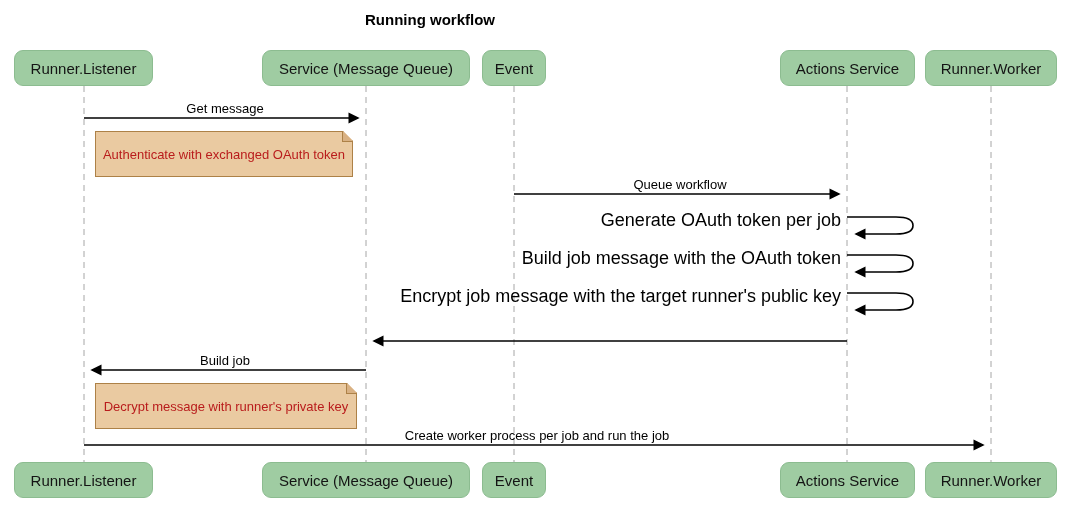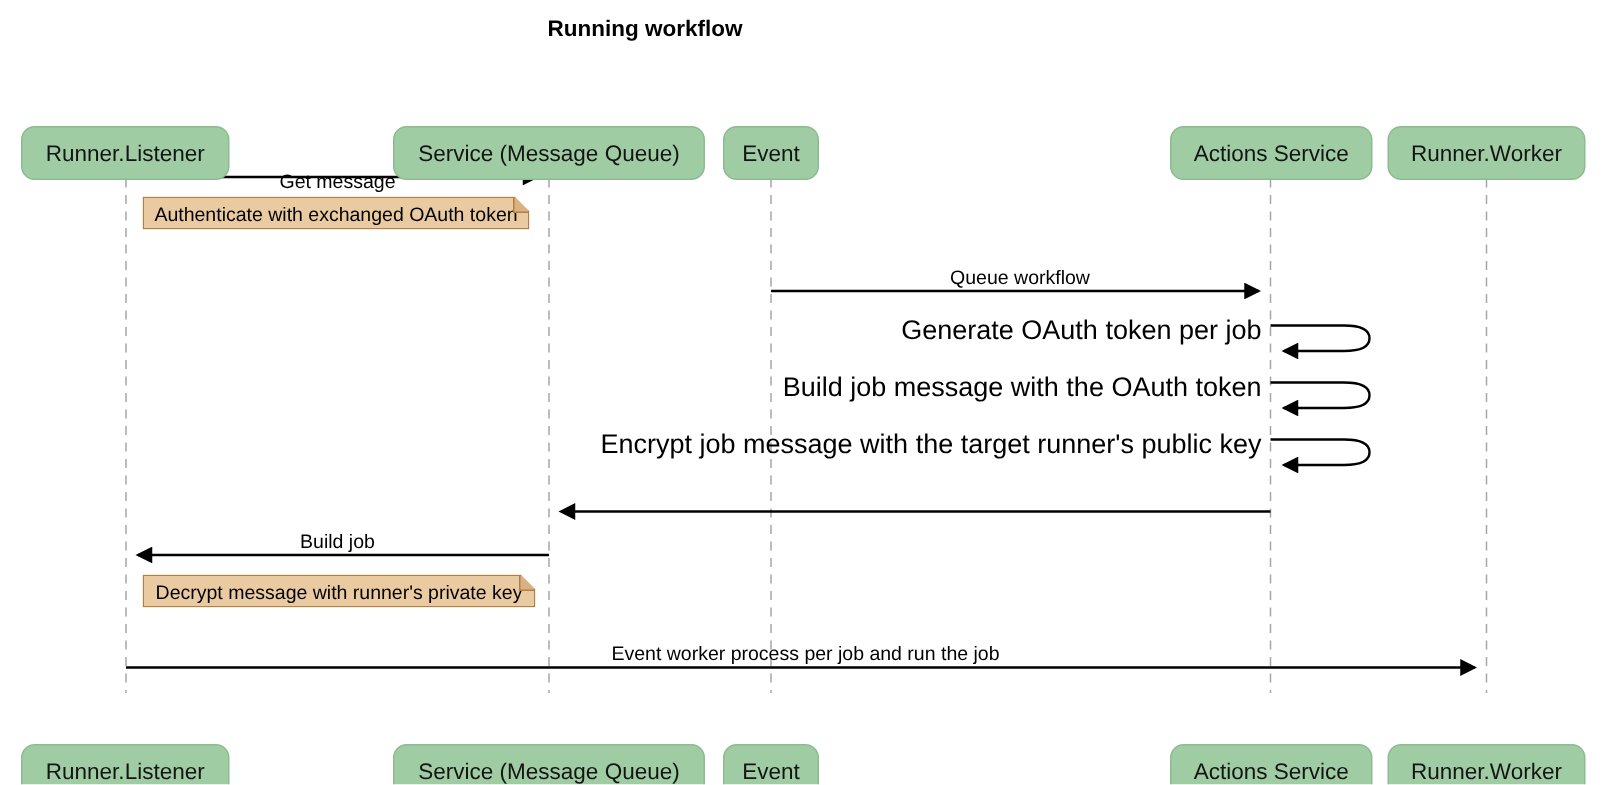--- a/index.html
+++ b/index.html
@@ -10,37 +10,37 @@
   }
   .title {
     position:absolute; left:0; top:11px; width:860px;
     text-align:center; font-size:15px; font-weight:bold; color:#000;
   }
   .actor {
     position:absolute; height:36px;
     background:#9FCCA2; border:1px solid #8CBC90; border-radius:9px;
     box-sizing:border-box;
     display:flex; align-items:center; justify-content:center;
-    font-size:15px; color:#141414; white-space:nowrap;margin-top:34px;
+    font-size:15px; color:#141414; white-space:nowrap;
   }
   .actor.top { top:50px; }
   .actor.bottom { top:462px; }
   .msg-label {
     position:absolute; font-size:13px; color:#000; white-space:nowrap;
     transform:translateX(-50%);
   }
   .self-label {
     position:absolute; font-size:18px; color:#000; white-space:nowrap;
     right:231px; text-align:right;
   }
   .note {
-    position:absolute; height:22px; box-sizing:border-box;
+    position:absolute; height:46px; box-sizing:border-box;
     background:#EACAA1; border:1px solid #AD8147;
     display:flex; align-items:center; justify-content:center;
-    font-size:13px; color:#000000; white-space:nowrap;
+    font-size:13px; color:#b91c1c; white-space:nowrap;
     clip-path:polygon(0 0, calc(100% - 10px) 0, 100% 10px, 100% 100%, 0 100%);
   }
   .note-fold {
     position:absolute; top:0; right:0; width:10px; height:10px;
     background:#D9B183;
     border-left:1px solid #AD8147; border-bottom:1px solid #AD8147;
     box-sizing:border-box;
   }
   svg.layer { position:absolute; left:0; top:0; }
 </style>
@@ -80,27 +80,27 @@
   <div class="actor top" style="left:482px; width:64px;">Event</div>
   <div class="actor top" style="left:780px; width:135px;">Actions Service</div>
   <div class="actor top" style="left:925px; width:132px;">Runner.Worker</div>
 
   <div class="actor bottom" style="left:14px; width:139px;">Runner.Listener</div>
   <div class="actor bottom" style="left:262px; width:208px;">Service (Message Queue)</div>
   <div class="actor bottom" style="left:482px; width:64px;">Event</div>
   <div class="actor bottom" style="left:780px; width:135px;">Actions Service</div>
   <div class="actor bottom" style="left:925px; width:132px;">Runner.Worker</div>
 
-  <div class="msg-label" style="left:225px; top:101px;margin-top:12px;">Get message</div>
+  <div class="msg-label" style="left:225px; top:101px;">Get message</div>
   <div class="msg-label" style="left:680px; top:177px;">Queue workflow</div>
   <div class="self-label" style="top:210px;">Generate OAuth token per job</div>
   <div class="self-label" style="top:248px;margin-left:36px;">Build job message with the OAuth token</div>
   <div class="self-label" style="top:286px;">Encrypt job message with the target runner's public key</div>
   <div class="msg-label" style="left:225px; top:353px;">Build job</div>
-  <div class="msg-label" style="left:537px; top:428px;">Event worker process per job and run the job</div>
+  <div class="msg-label" style="left:537px; top:428px;">Create worker process per job and run the job</div>
 
   <div class="note" style="left:95px; top:131px; width:258px;">
     <span>Authenticate with exchanged OAuth token</span>
     <span class="note-fold"></span>
   </div>
   <div class="note" style="left:95px; top:383px; width:262px;text-align:right;">
     <span>Decrypt message with runner's private key</span>
     <span class="note-fold"></span>
   </div>
 

